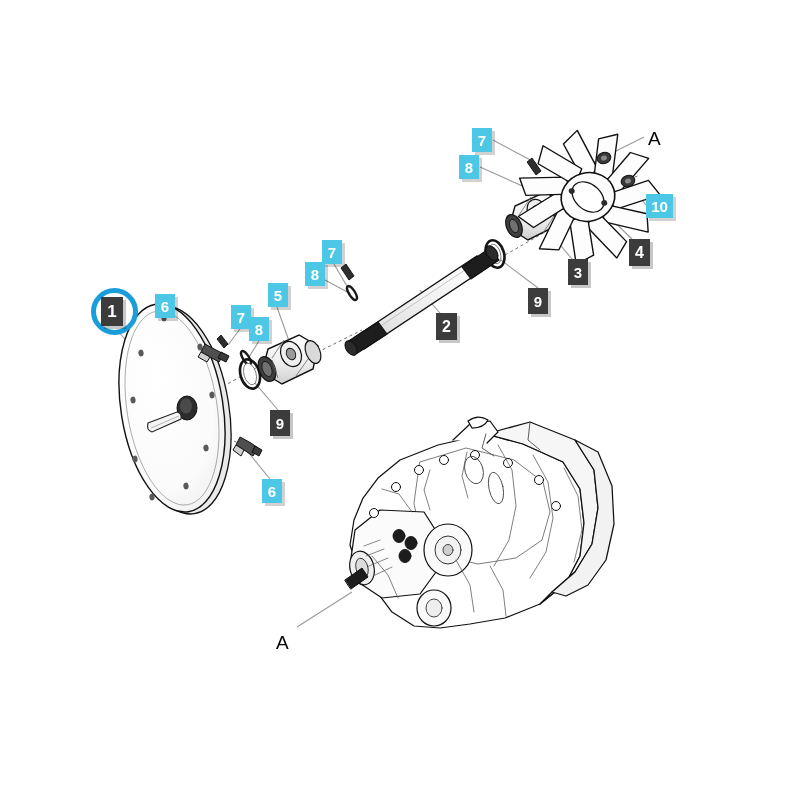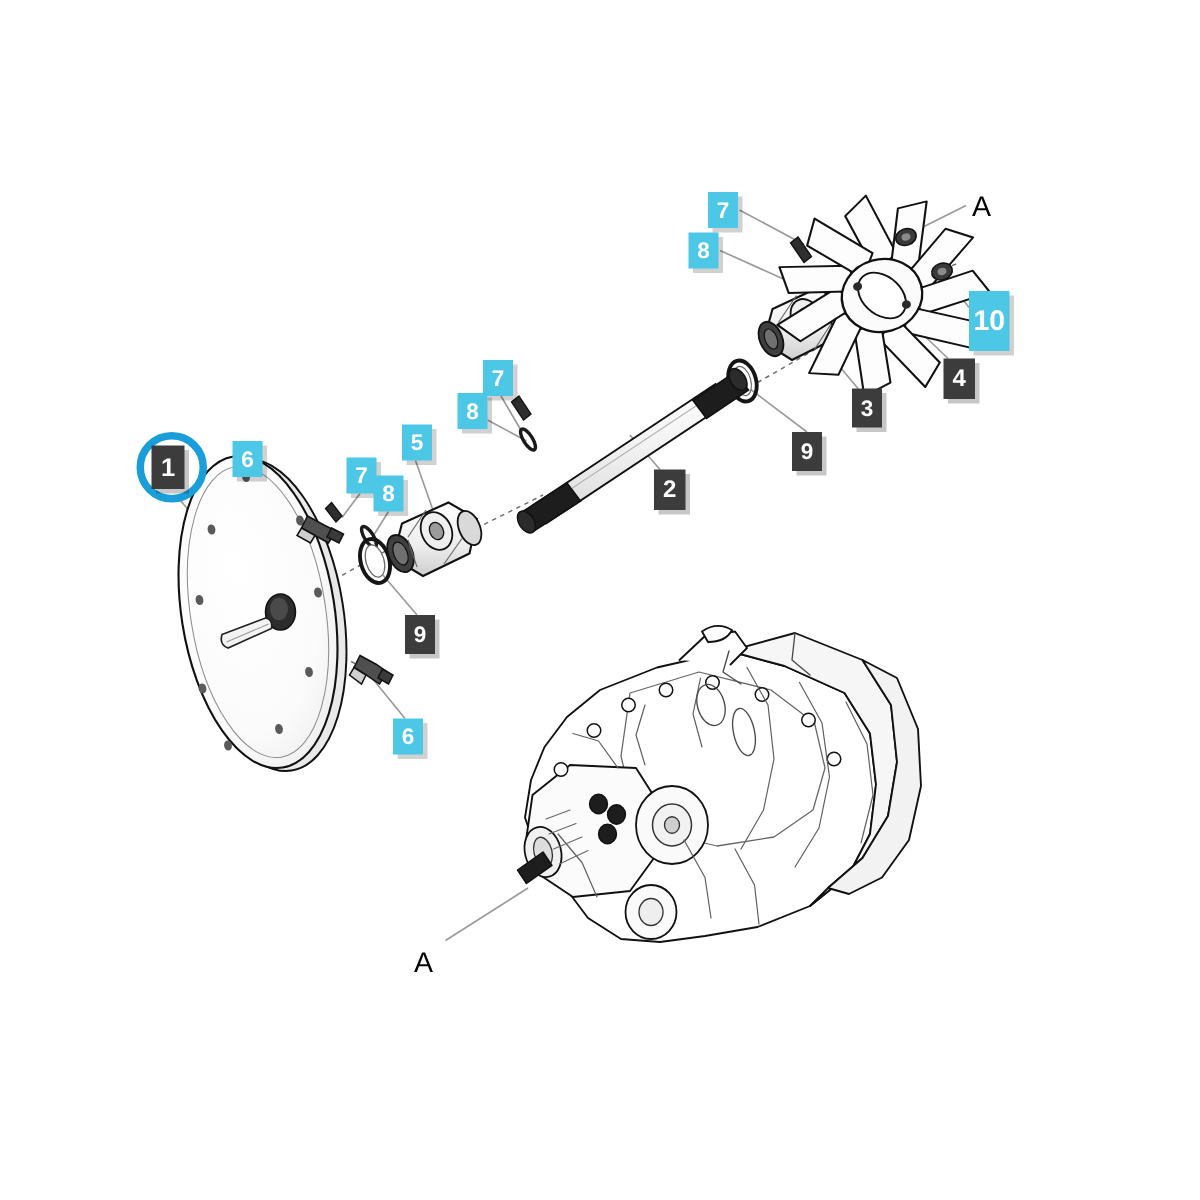--- a/index.html
+++ b/index.html
@@ -381,19 +381,19 @@
   <div class="callout dark" style="left:528px; top:288px; width:20px; height:26px; font-size:15px;">9</div>
 
   <div class="callout cyan" style="left:472px; top:128px; width:20px; height:24px; font-size:15px;">7</div>
 
   <div class="callout cyan" style="left:459px; top:155px; width:20px; height:24px; font-size:15px;">8</div>
 
   <div class="callout dark" style="left:568px; top:259px; width:20px; height:26px; font-size:15px;">3</div>
 
   <div class="callout dark" style="left:629px; top:239px; width:21px; height:27px; font-size:16px;">4</div>
 
-  <div class="callout cyan" style="left:646px; top:194px; width:27px; height:40px; font-size:19px;">10</div>
+  <div class="callout cyan" style="left:646px; top:194px; width:27px; height:24px; font-size:15px;">10</div>
 
   <div class="section-letter" style="left:648px; top:128px;">A</div>
 
   <div class="section-letter" style="left:276px; top:632px;">A</div>
 
 </div>
 
 </body></html>

